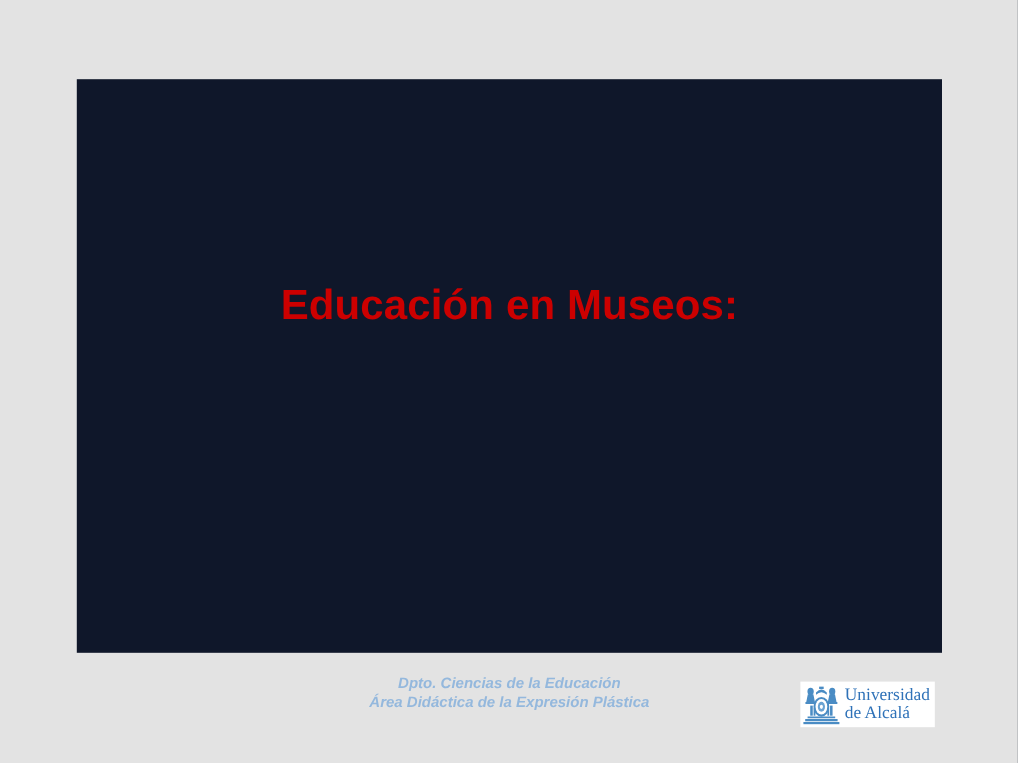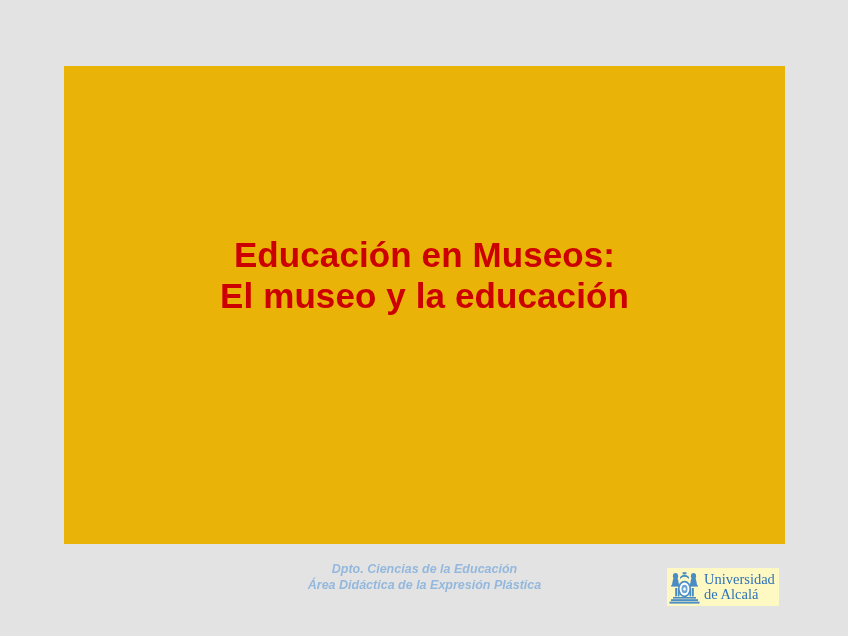--- a/index.html
+++ b/index.html
@@ -24,21 +24,21 @@
     background: #e3e3e3;
   }
 
   
   #slide-canvas {
     position: absolute;
     left: 64px;
     top: 66px;
     width: 721px;
     height: 478px;
-    background: #eab308;
+    background: #0f172a;
   }
 
   
   #title-block {
     position: absolute;
     left: 0;
     top: 168px;
     width: 721px;
     text-align: center;
     line-height: 1.18;
@@ -72,21 +72,21 @@
     white-space: nowrap;
   }
 
   
   #university-logo {
     position: absolute;
     left: 667px;
     top: 568px;
     width: 112px;
     height: 38px;
-    background: #fef9c3;
+    background: #ffffff;
     display: flex;
     align-items: center;
     padding-left: 2px;
     box-sizing: border-box;
   }
   #logo-crest {
     width: 31px;
     height: 34px;
     flex: 0 0 auto;
     display: block;
@@ -108,21 +108,20 @@
 </style>
 </head>
 <body>
 
 <div id="slide-root">
 
   <div id="slide-canvas">
 
     <div id="title-block">
       <span class="title-line">Educación en Museos:</span>
-      <span class="title-line">El museo y la educación</span>
     </div>
 
   </div>
 
   <div id="footer-credits">
     <span class="credit-line">Dpto. Ciencias de la Educación</span>
     <span class="credit-line">Área Didáctica de la Expresión Plástica</span>
   </div>
 
   <div id="university-logo">

